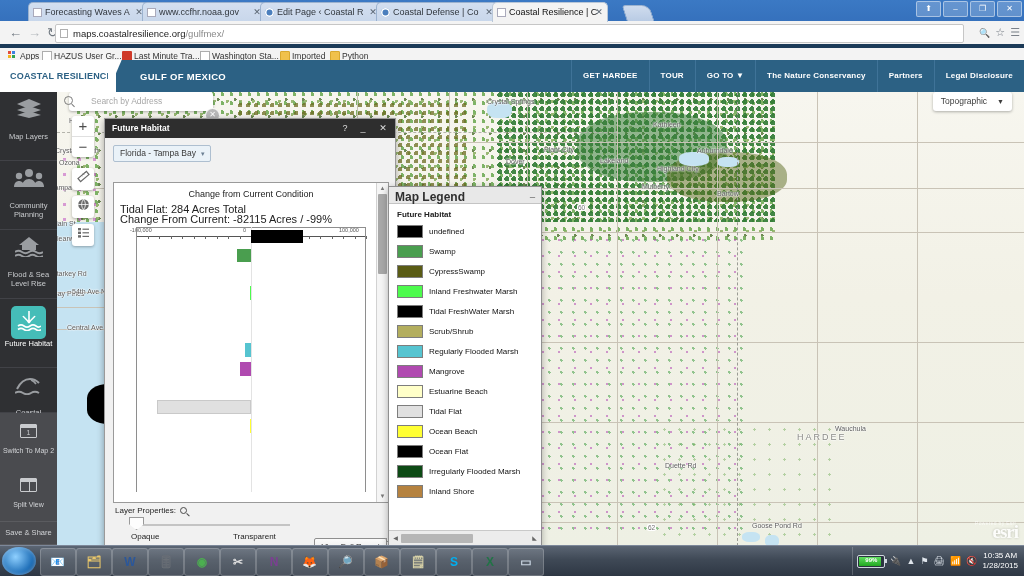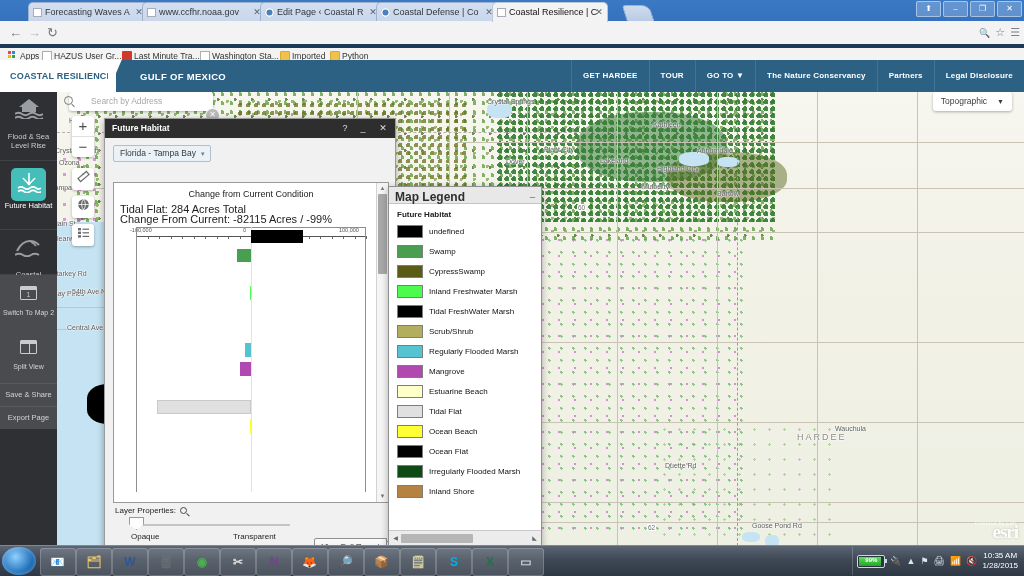--- a/index.html
+++ b/index.html
@@ -230,20 +230,24 @@
         <div class="winbtn">–</div>
         <div class="winbtn">❐</div>
         <div class="winbtn">✕</div>
       </div>
     </div>
 
     <div class="navbar">
       <div class="navbtn" style="left:8px;">←</div>
       <div class="navbtn" style="left:27px;color:#b5b9bd;">→</div>
       <div class="navbtn" style="left:45px;">↻</div>
+      <div class="omnibox">
+        <span class="pgicon"></span>
+        <b>maps.coastalresilience.org</b><span>/gulfmex/</span>
+      </div>
       <div class="omniright">
         <span style="font-size:9px;">🔍</span>
         <span>☆</span>
         <span>☰</span>
       </div>
     </div>
   </div>
 
   <div class="bmbar" style="top:48px;">
     <div class="bm" style="left:8px;">
@@ -282,20 +286,43 @@
       <div class="navitem">GET HARDEE</div>
       <div class="navitem">TOUR</div>
       <div class="navitem">GO TO ▼</div>
       <div class="navitem">The Nature Conservancy</div>
       <div class="navitem">Partners</div>
       <div class="navitem">Legal Disclosure</div>
     </div>
   </div>
 
   <div class="sidebar">
+    <div class="sbitem">
+      <span class="glyph">
+        <svg width="26" height="22" viewBox="0 0 26 22">
+            <polygon points="13,2 25,7 13,12 1,7" fill="#9a9da1"></polygon>
+            <polygon points="13,9 25,13 13,17 1,13" fill="#9a9da1"></polygon>
+            <polygon points="13,14 25,18 13,21 1,18" fill="#9a9da1"></polygon>
+          </svg>
+      </span>
+      <span class="lab">Map Layers</span>
+    </div>
+    <div class="sbitem">
+      <span class="glyph">
+        <svg width="30" height="20" viewBox="0 0 30 20">
+            <circle cx="15" cy="5" r="4" fill="#9a9da1"></circle>
+            <path d="M8 19c0-5 3-8 7-8s7 3 7 8z" fill="#9a9da1"></path>
+            <circle cx="5" cy="8" r="3.2" fill="#9a9da1"></circle>
+            <path d="M0 19c0-4 2.3-6 5-6s5 2 5 6z" fill="#9a9da1"></path>
+            <circle cx="25" cy="8" r="3.2" fill="#9a9da1"></circle>
+            <path d="M20 19c0-4 2.3-6 5-6s5 2 5 6z" fill="#9a9da1"></path>
+          </svg>
+      </span>
+      <span class="lab">Community Planning</span>
+    </div>
     <div class="sbitem">
       <span class="glyph">
         <svg width="28" height="22" viewBox="0 0 28 22">
             <polygon points="14,2 24,10 4,10" fill="#9a9da1"></polygon>
             <rect x="7" y="10" width="14" height="5" fill="#9a9da1"></rect>
             <path d="M0 17q3.5-2.5 7 0t7 0 7 0 7 0" stroke="#9a9da1" stroke-width="2" fill="none"></path>
             <path d="M0 21q3.5-2.5 7 0t7 0 7 0 7 0" stroke="#9a9da1" stroke-width="2" fill="none"></path>
           </svg>
       </span>
       <span class="lab">Flood &amp; Sea Level Rise</span>

